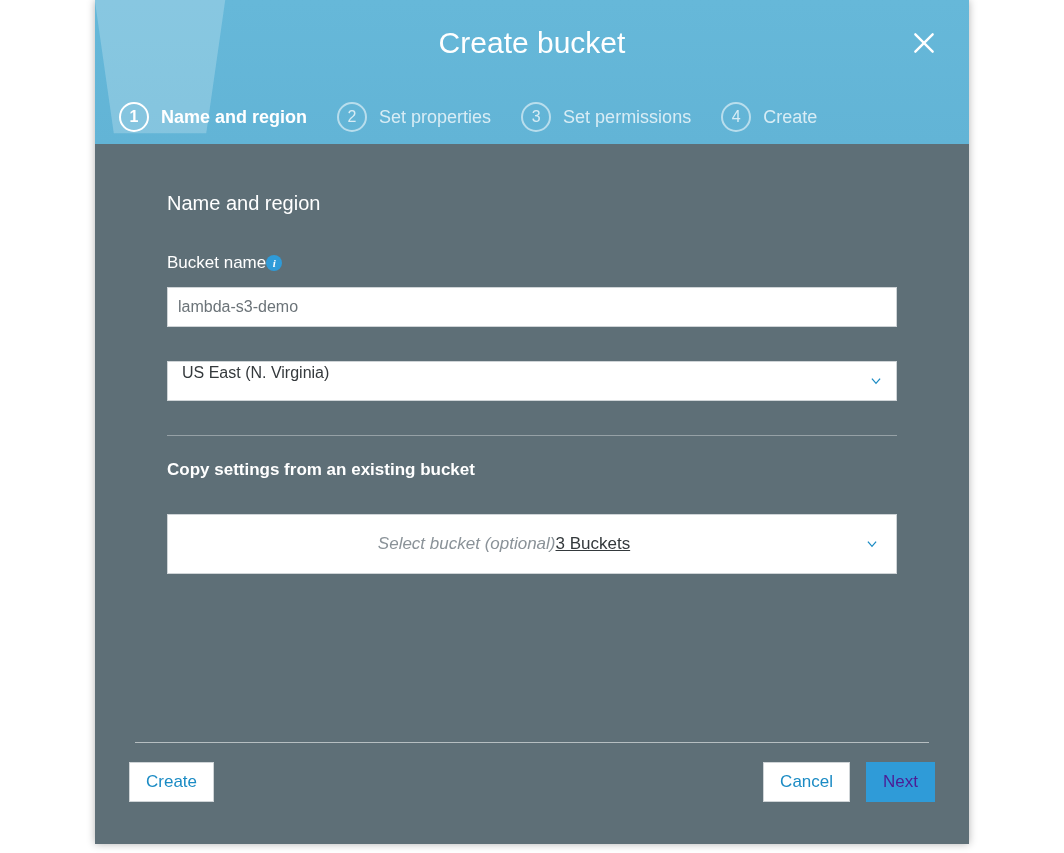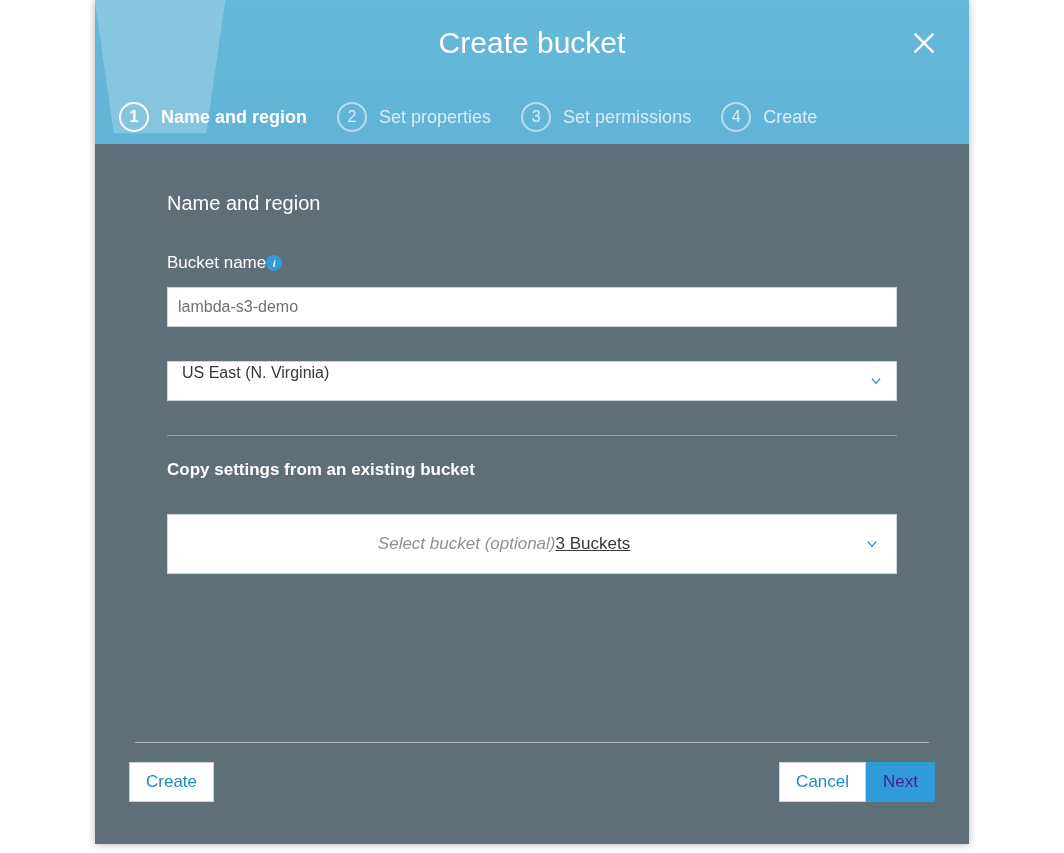--- a/index.html
+++ b/index.html
@@ -254,20 +254,21 @@
     color: #1b8bc4;
   }
   .btn-primary {
     background: #2f9bd8;
     color: #4c1d95;
     border-color: #2f9bd8;
     min-width: 66px;
   }
   .footer-right {
     display: flex;
+    gap: 16px;
   }
 </style>
 </head>
 <body>
 
 <div class="backdrop"></div>
 
 <div class="modal">
 
   <div class="modal-header">

